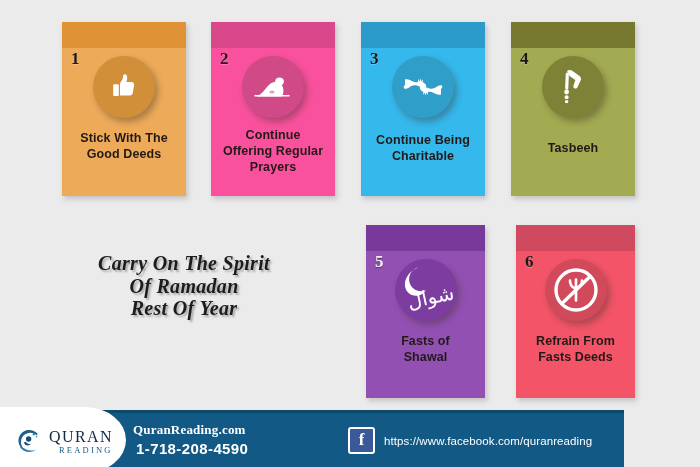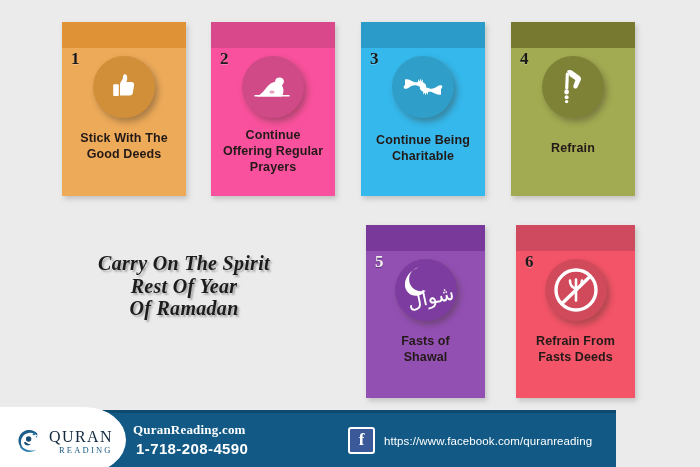--- a/index.html
+++ b/index.html
@@ -69,20 +69,21 @@
     text-shadow:2px 2px 2px rgba(160,160,160,.85);
     letter-spacing:.3px;
   }
   #headline div{white-space:nowrap;}
 
   
   #footer{
     position:absolute;left:0;bottom:0;width:616px;height:54px;
     background:#125a85;
     border-top:3px solid #0d4a70;
+    padding-left:8px;
   }
   #footer-logo-plate{
     position:absolute;left:-14px;top:-6px;
     width:140px;height:66px;
     background:#ffffff;
     border-radius:0 60px 60px 0/0 48px 48px 0;
   }
   #logo{
     position:absolute;left:14px;top:14px;
     display:flex;align-items:center;gap:5px;
@@ -200,28 +201,28 @@
         <svg width="34" height="42" viewBox="0 0 34 42" aria-hidden="true">
           <path fill="#ffffff" d="M11 5c1.4-1.3 3.4-1.4 4.9-.4l7.6 5.3c1.4 1 1.9 2.8 1.2 4.3l-3.2 7c-.5 1.1-1.7 1.6-2.8 1.2-1.1-.4-1.7-1.6-1.3-2.7l2-5.6-5.6-3.9z"></path>
           <path fill="#ffffff" d="M11.3 6.5c.9 0 1.6.8 1.6 1.7l-.6 14c-.05 1-.8 1.7-1.7 1.6-.9-.05-1.5-.9-1.45-1.8l.6-14c.05-.85.7-1.5 1.55-1.5z"></path>
           <circle cx="10.6" cy="26" r="2.4" fill="#ffffff"></circle>
           <circle cx="10.6" cy="31.2" r="2" fill="#ffffff"></circle>
           <circle cx="10.6" cy="35.6" r="1.7" fill="#ffffff"></circle>
         </svg>
       </div>
     </div>
     <div class="card-label">
-      <span>Refrain</span>
+      <span>Tasbeeh</span>
     </div>
   </div>
 
   <div id="headline">
     <div>Carry On The Spirit</div>
+    <div>Of Ramadan</div>
     <div>Rest Of Year</div>
-    <div>Of Ramadan</div>
   </div>
 
   <div class="card card5" style="left:366px;top:225px;width:119px;height:173px;background:#9350b3;">
     <div class="card-head" style="background:#78399a;"></div>
     <div class="card-num" style="color:#efefef;text-shadow:0 1px 1px rgba(0,0,0,.4);">5</div>
     <div class="icon-wrap">
       <div class="icon-circle" style="background:#7d3c9f;">
         <svg width="62" height="62" viewBox="0 0 62 62" aria-hidden="true" style="position:absolute;left:0;top:0;">
           <path fill="#ffffff" d="M24.5 9.5c-5.4 1.2-9.4 6-9.4 11.7 0 6.6 5.4 12 12 12 1.6 0 3.1-.3 4.5-.9-1.9 3.3-5.5 5.5-9.6 5.5-6.1 0-11.1-5-11.1-11.1 0-8 6.2-14.6 13.6-17.2z" transform="translate(-1,-1) scale(1.0)"></path>
         </svg>

